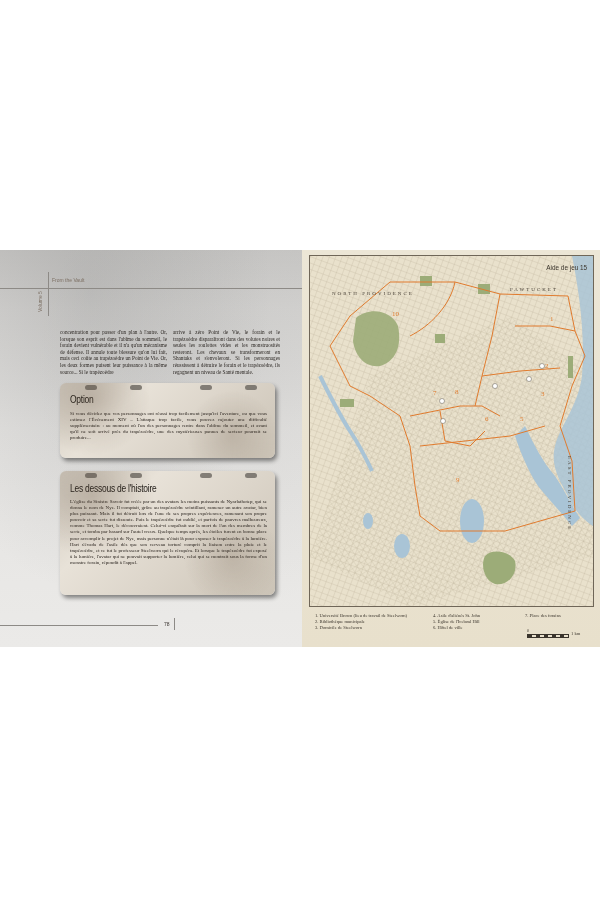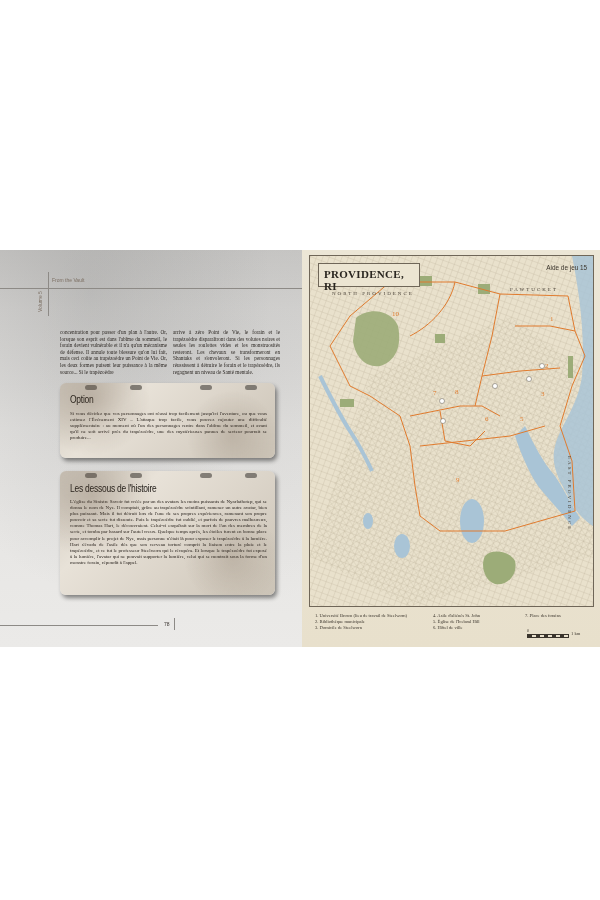--- a/index.html
+++ b/index.html
@@ -142,23 +142,20 @@
           <text x="146" y="226">9</text>
         </g>
         <g font-family="Liberation Sans, sans-serif" font-size="4" fill="#3a342c">
           <circle cx="232" cy="110" r="2.5" fill="#fff" stroke="#3a342c" stroke-width="0.4"></circle>
           <circle cx="219" cy="123" r="2.5" fill="#fff" stroke="#3a342c" stroke-width="0.4"></circle>
           <circle cx="185" cy="130" r="2.5" fill="#fff" stroke="#3a342c" stroke-width="0.4"></circle>
           <circle cx="133" cy="165" r="2.5" fill="#fff" stroke="#3a342c" stroke-width="0.4"></circle>
           <circle cx="132" cy="145" r="2.5" fill="#fff" stroke="#3a342c" stroke-width="0.4"></circle>
         </g>
       </svg>
-      <div class="map-title-box">
-        <div class="map-title">PROVIDENCE, RI</div>
-      </div>
       <div class="map-aide">Aide de jeu 15</div>
       <div class="map-label" style="left:22px;top:35px;">NORTH PROVIDENCE</div>
       <div class="map-label" style="left:200px;top:31px;">PAWTUCKET</div>
       <div class="map-label" style="left:262px;top:200px;transform:rotate(90deg);transform-origin:left top;white-space:nowrap;">EAST PROVIDENCE</div>
     </div>
 
     <div class="legend">
       <div class="leg-col" style="left:6px;">
         <div>1. Université Brown (lieu de travail de Steelworn)</div>
         <div>2. Bibliothèque municipale</div>

